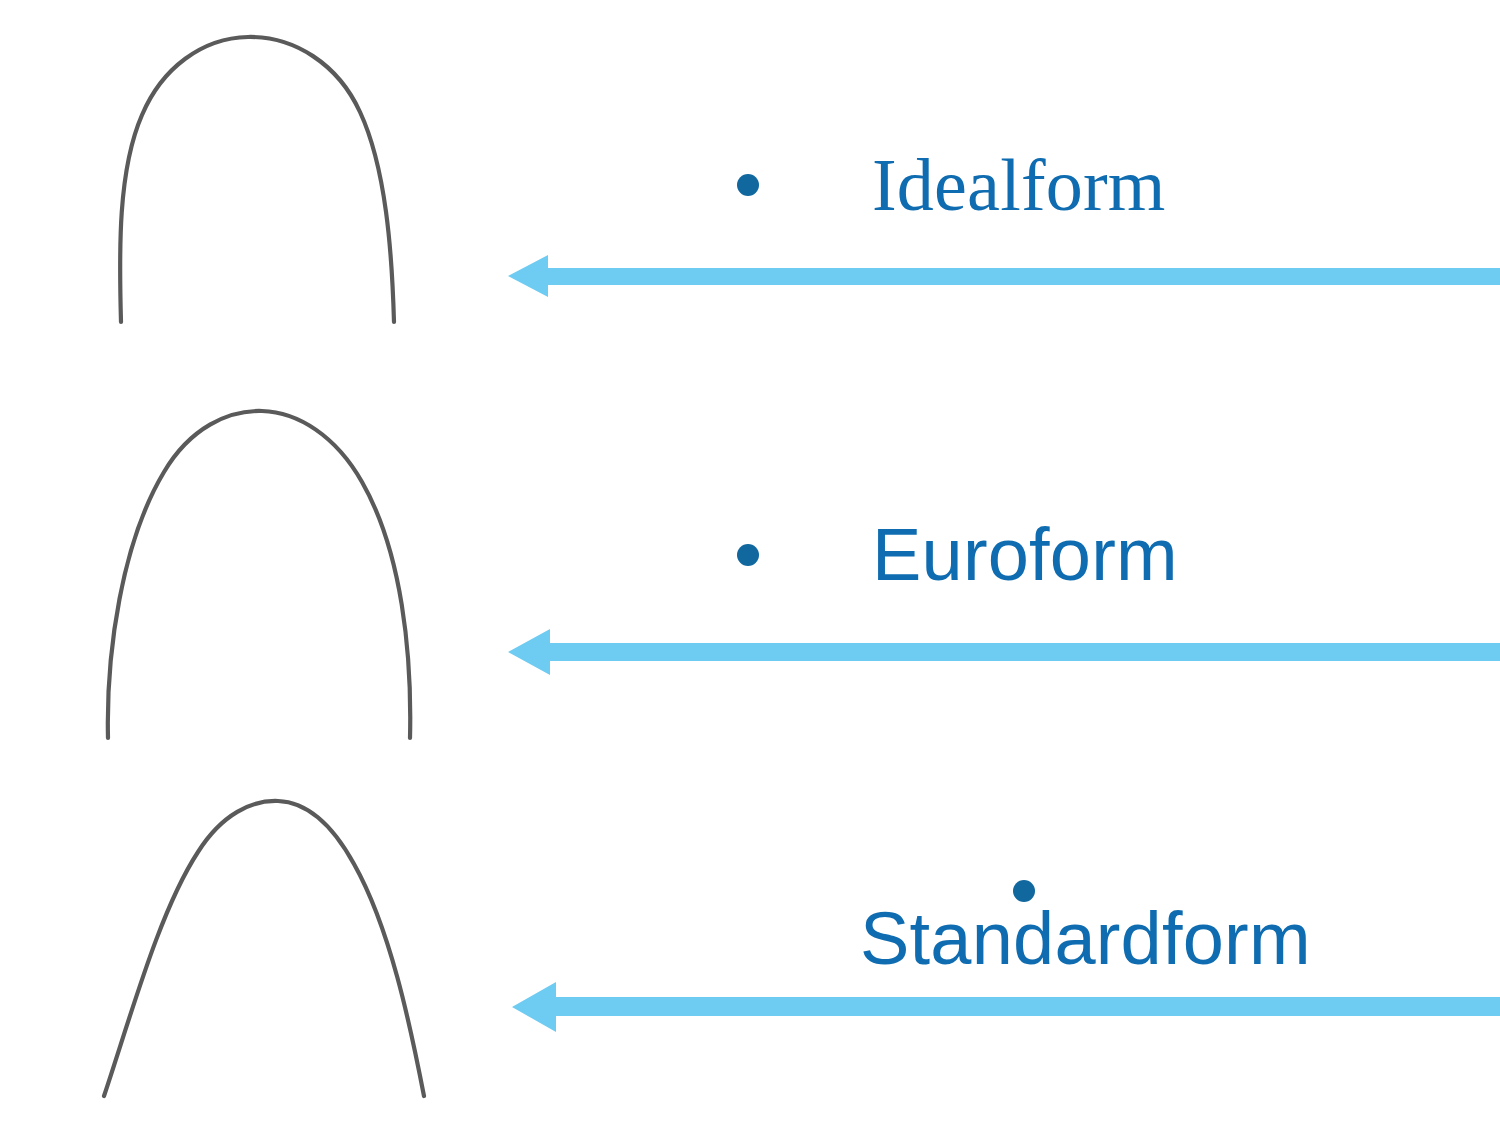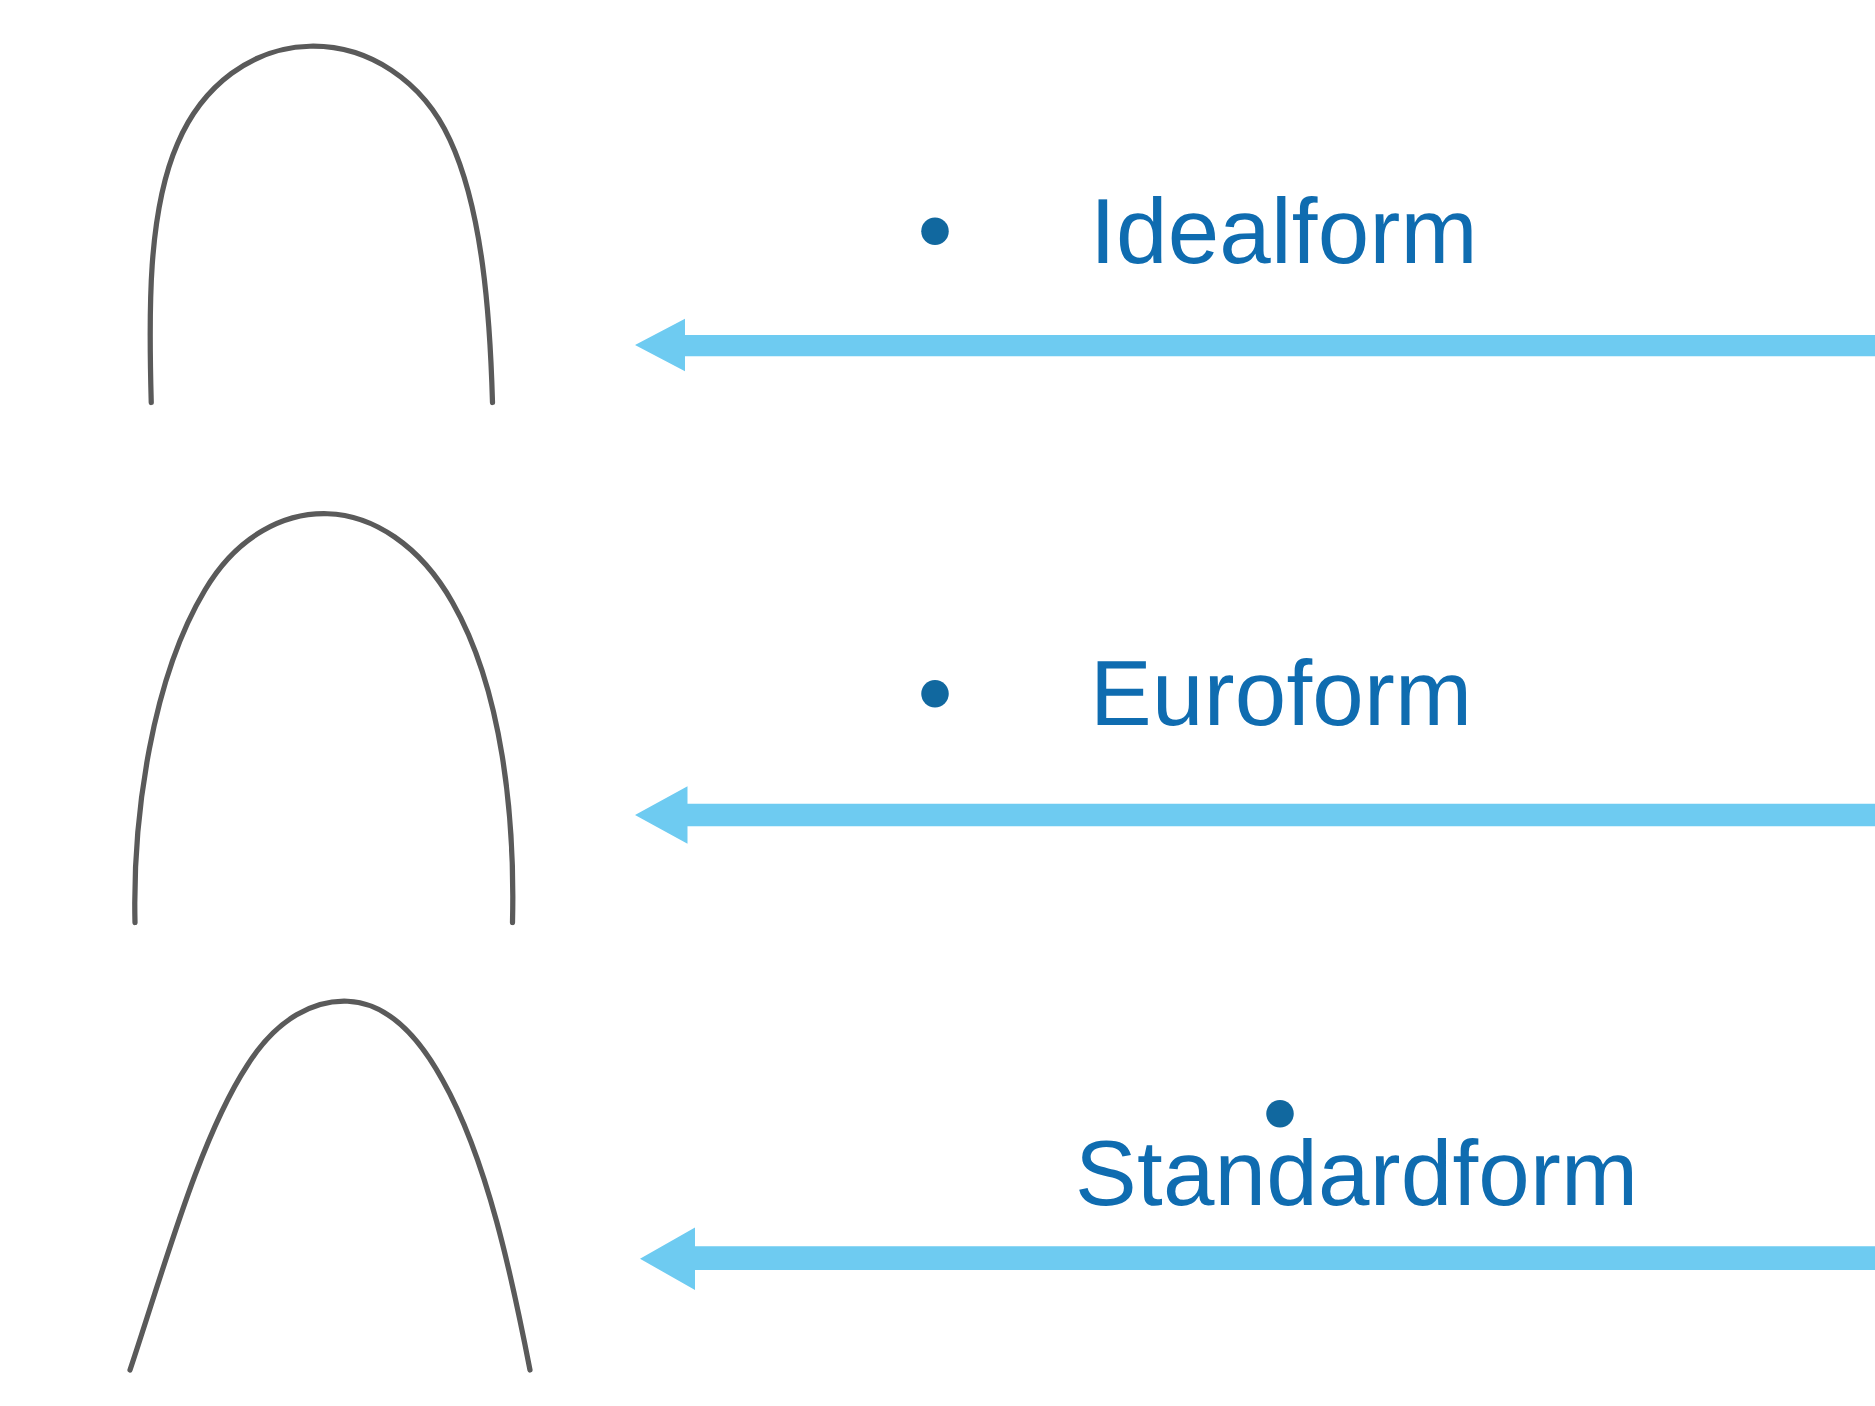--- a/index.html
+++ b/index.html
@@ -64,21 +64,21 @@
     flex: 0 0 auto;
   }
   .bullet-label {
     font-size: 74px;
     line-height: 1;
     color: #0f6cb0;
     letter-spacing: 0.2px;
     white-space: nowrap;
   }
 
-  #item-idealform    { top: 148px; left: 737px; }
+  #item-idealform    { top: 148px; left: 737px; font-family: Liberation Serif, serif; }
   #item-idealform    .bullet-label { margin-left: 113px; }
 
   #item-euroform     { top: 518px; left: 737px; }
   #item-euroform     .bullet-label { margin-left: 113px; }
 
   #item-standardform { top: 880px; left: 737px; flex-direction: column; }
   #item-standardform .bullet-label { margin-left: 123px; }
 </style>
 </head>
 <body>

